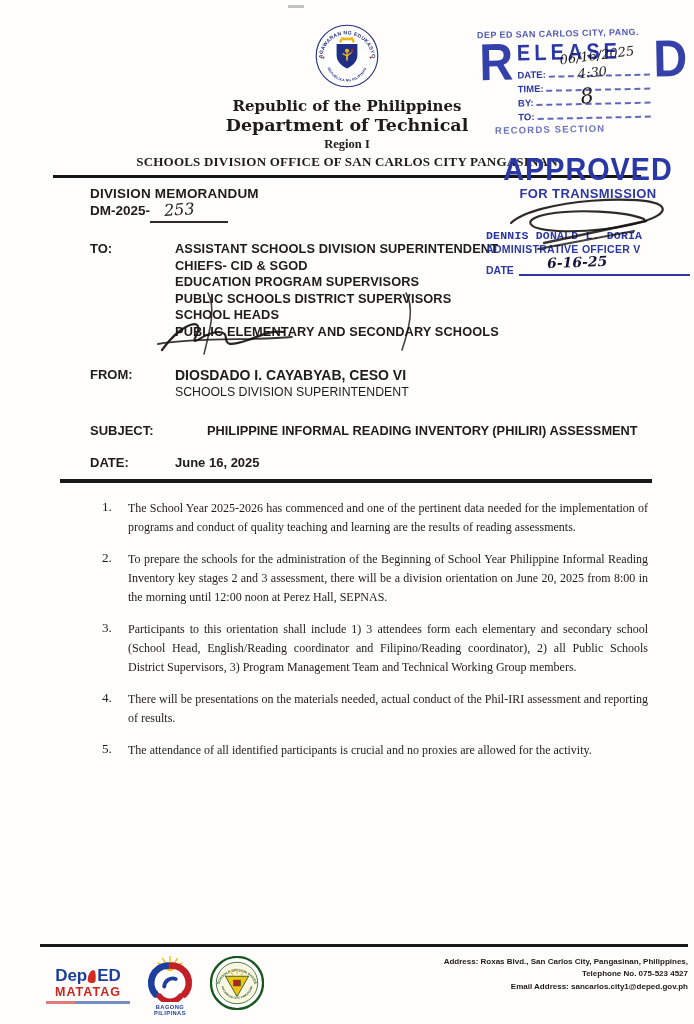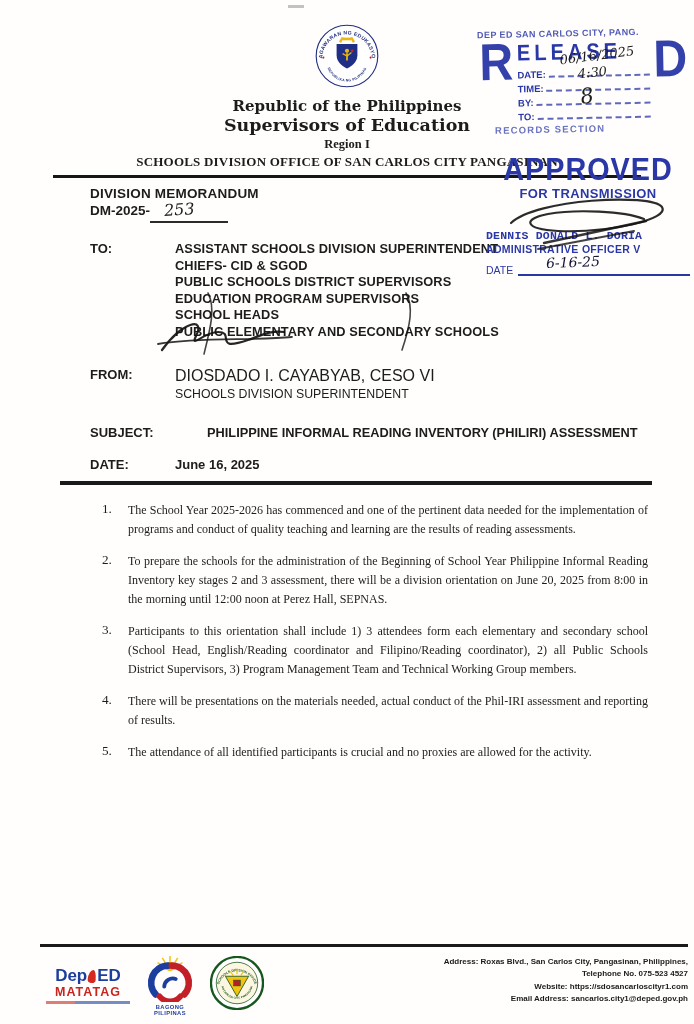--- a/index.html
+++ b/index.html
@@ -33,39 +33,39 @@
   .hand { position:absolute; font-family:"DejaVu Serif", serif; font-style:italic; color:#1c1c1c; z-index:5; }
   .hw-date { left:82px; top:20px; font-size:13px; transform:rotate(-6deg); white-space:nowrap; }
   .hw-time { left:100px; top:37px; font-size:13px; transform:rotate(-4deg); }
   .hw-to   { left:102px; top:56px; font-size:21px; transform:rotate(-8deg); }
 
   .approved { left:486px; top:155px; width:204px; }
   .ap-title { font-size:30px; font-weight:800; letter-spacing:1px; text-align:center; transform:scaleY(1.05) scaleX(.96); line-height:1; }
   .ap-sub { font-size:13px; font-weight:bold; letter-spacing:.4px; text-align:center; margin-top:1px; }
   .ap-name { font-size:11.5px; font-weight:800; margin-top:28px; white-space:nowrap; letter-spacing:.2px;font-family:Liberation Mono, monospace; }
   .ap-pos { font-size:10.5px; font-weight:800; letter-spacing:.3px; margin-top:1px; }
-  .ap-daterow { display:flex; align-items:flex-end; font-size:10.5px; font-weight:400; margin-top:3px; }
+  .ap-daterow { display:flex; align-items:flex-end; font-size:10.5px; font-weight:700; margin-top:3px; }
   .ap-dateline { flex:1; border-bottom:2.5px solid #2a37a6; margin-left:5px; position:relative; height:16px; }
   .ap-datevalue { position:absolute; left:28px; top:-4px; font-family:"DejaVu Serif", serif; font-style:italic; font-size:14px; color:#14143a; transform:rotate(-2deg); white-space:nowrap; }
   .ap-sig { position:absolute; left:0px; top:36px; width:204px; height:62px; }
 
   .sig-from { position:absolute; left:150px; top:290px; width:300px; height:74px; z-index:5; pointer-events:none; }
 
   
   .content { padding:8px 46px 0 90px; }
   .m-title { font-size:13.5px; font-weight:bold; letter-spacing:.2px; }
   .m-numrow { font-size:13.5px; font-weight:bold; margin-top:2px; display:flex; }
   .m-numline { display:inline-block; width:78px; border-bottom:2px solid #2b2b2b; text-align:center; position:relative; height:18px; }
   .m-numhand { position:absolute; left:14px; top:-3px; font-family:"DejaVu Serif", serif; font-style:italic; font-weight:normal; font-size:16px; color:#1c1c1c; transform:rotate(-4deg); }
   .m-row { display:grid; grid-template-columns:85px 1fr; align-items:start; }
   .m-label { font-size:13px; font-weight:bold; }
   .m-to { margin-top:18px; }
   .m-recipients div { font-size:12.8px; font-weight:bold; line-height:16.5px; letter-spacing:.1px; }
   .m-from { margin-top:27px; }
-  .m-fromname { font-size:16px; font-weight:normal; }
+  .m-fromname { font-size:14px; font-weight:bold; }
   .m-fromtitle { font-size:12.3px; font-weight:normal; margin-top:2px; }
   .m-subject { margin-top:24px;gap:32px; }
   .m-subjecttext { font-size:12.8px; font-weight:bold; }
   .m-date { margin-top:17px; }
   .m-datetext { font-size:13px; font-weight:bold; }
   .hrule-2 { margin:9px 0 0 -30px; width:592px; height:3.5px; background:#1a1a1a; }
 
   
   .body-list { margin:16px 0 0 12px; font-family:"Liberation Serif", serif; }
   .b-item { display:flex; margin-bottom:13px; }
@@ -114,21 +114,21 @@
         <circle cx="40" cy="33.5" r="2.6" fill="#e9b718"></circle>
         <path d="M40,36.5 v9" stroke="#e9b718" stroke-width="2.2"></path>
         <path d="M40,40 l5.5,-4.5" stroke="#e9b718" stroke-width="1.6"></path>
         <path d="M40,40 l-5.5,-3" stroke="#e9b718" stroke-width="1.6"></path>
         <circle cx="46.5" cy="33.5" r="1.7" fill="#c8251f"></circle>
         <circle cx="10.5" cy="42" r="1.3" fill="#c8251f"></circle>
         <circle cx="69.5" cy="42" r="1.3" fill="#c8251f"></circle>
       </svg>
     </div>
     <div class="h-republic">Republic of the Philippines</div>
-    <div class="h-dept">Supervisors of Education</div>
+    <div class="h-dept">Department of Technical</div>
     <div class="h-region">Region I</div>
     <div class="h-office">SCHOOLS DIVISION OFFICE OF SAN CARLOS CITY PANGASINAN</div>
     <div class="hrule-h"></div>
   </div>
 
   <div class="stamp released">
     <div class="rel-top">DEP ED SAN CARLOS CITY, PANG.</div>
     <div class="rel-main">
       <span class="rel-big">R</span>
       <div class="rel-mid">
@@ -190,22 +190,22 @@
       <span class="m-numline">
         <span class="m-numhand">253</span>
       </span>
     </div>
 
     <div class="m-row m-to">
       <div class="m-label">TO:</div>
       <div class="m-recipients">
         <div>ASSISTANT SCHOOLS DIVISION SUPERINTENDENT</div>
         <div>CHIEFS- CID &amp; SGOD</div>
+        <div>EDUCATION PROGRAM SUPERVISORS</div>
         <div>PUBLIC SCHOOLS DISTRICT SUPERVISORS</div>
-        <div>EDUCATION PROGRAM SUPERVISORS</div>
         <div>SCHOOL HEADS</div>
         <div>PUBLIC ELEMENTARY AND SECONDARY SCHOOLS</div>
       </div>
     </div>
 
     <div class="m-row m-from">
       <div class="m-label">FROM:</div>
       <div>
         <div class="m-fromname">DIOSDADO I. CAYABYAB, CESO VI</div>
         <div class="m-fromtitle">SCHOOLS DIVISION SUPERINTENDENT</div>
@@ -296,19 +296,18 @@
                 <line x1="35" y1="16" x2="32" y2="20"></line>
             </g>
             <path d="M16,21 h24 l-12,21 z" fill="#f2c411" stroke="#17571f" stroke-width="0.9"></path>
             <rect x="24.5" y="25" width="7" height="6" fill="#b32025" stroke="#17571f" stroke-width="0.6"></rect>
           </svg>
         </div>
       </div>
       <div class="address">
         <div>Address: Roxas Blvd., San Carlos City, Pangasinan, Philippines,</div>
         <div>Telephone No.  075-523 4527</div>
-        <div>Website: https://sdosancarloscityr1.com</div>
         <div>Email Address: sancarlos.city1@deped.gov.ph</div>
       </div>
     </div>
   </div>
 
 </div>
 
 </body></html>

